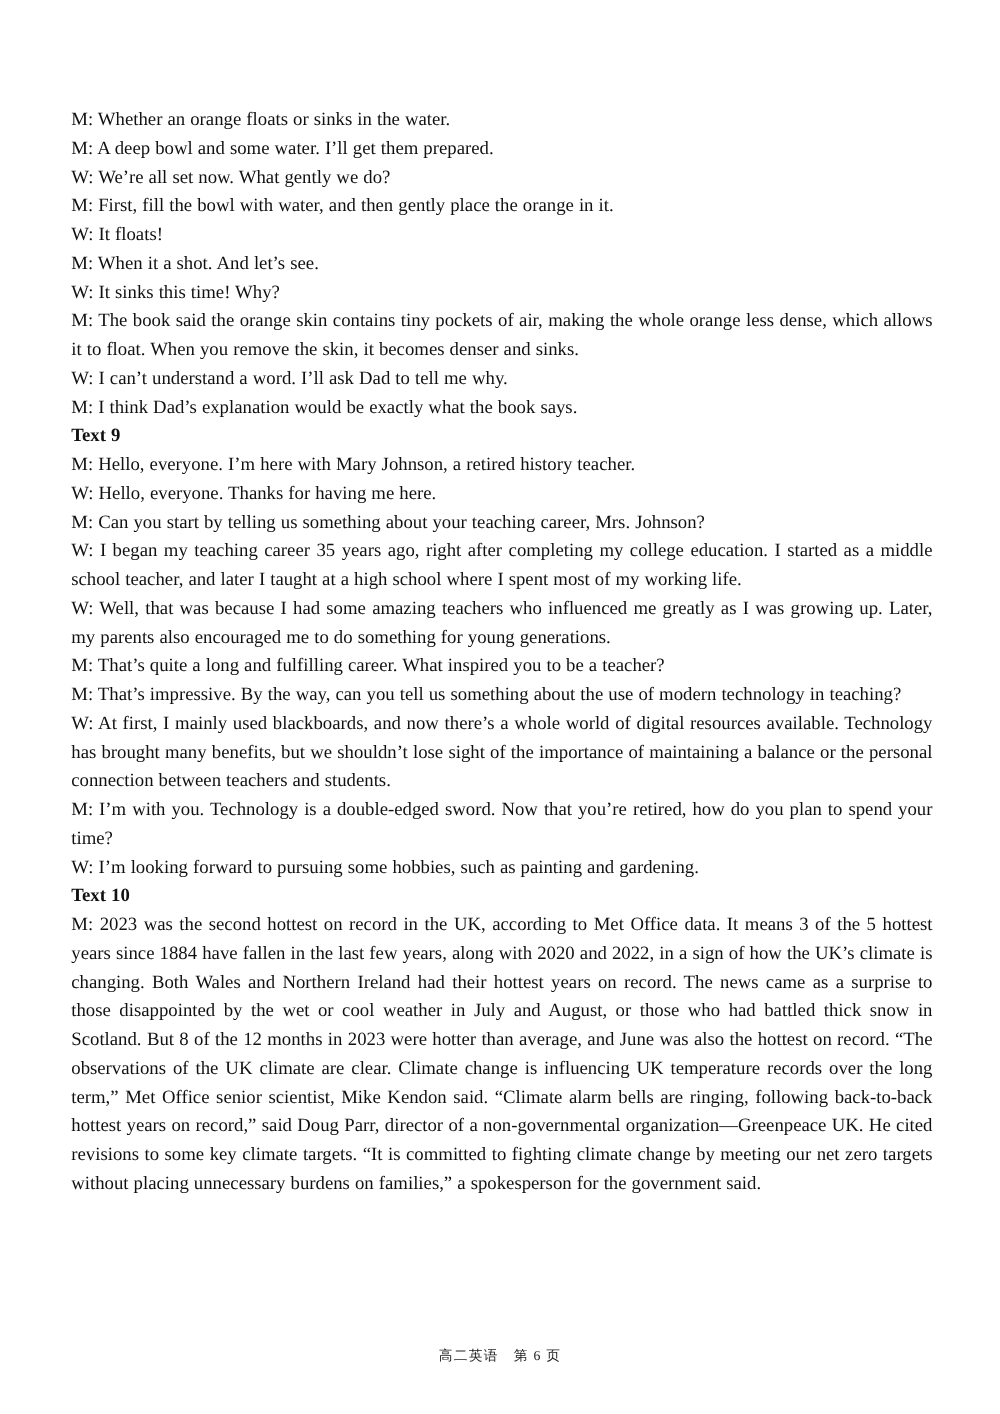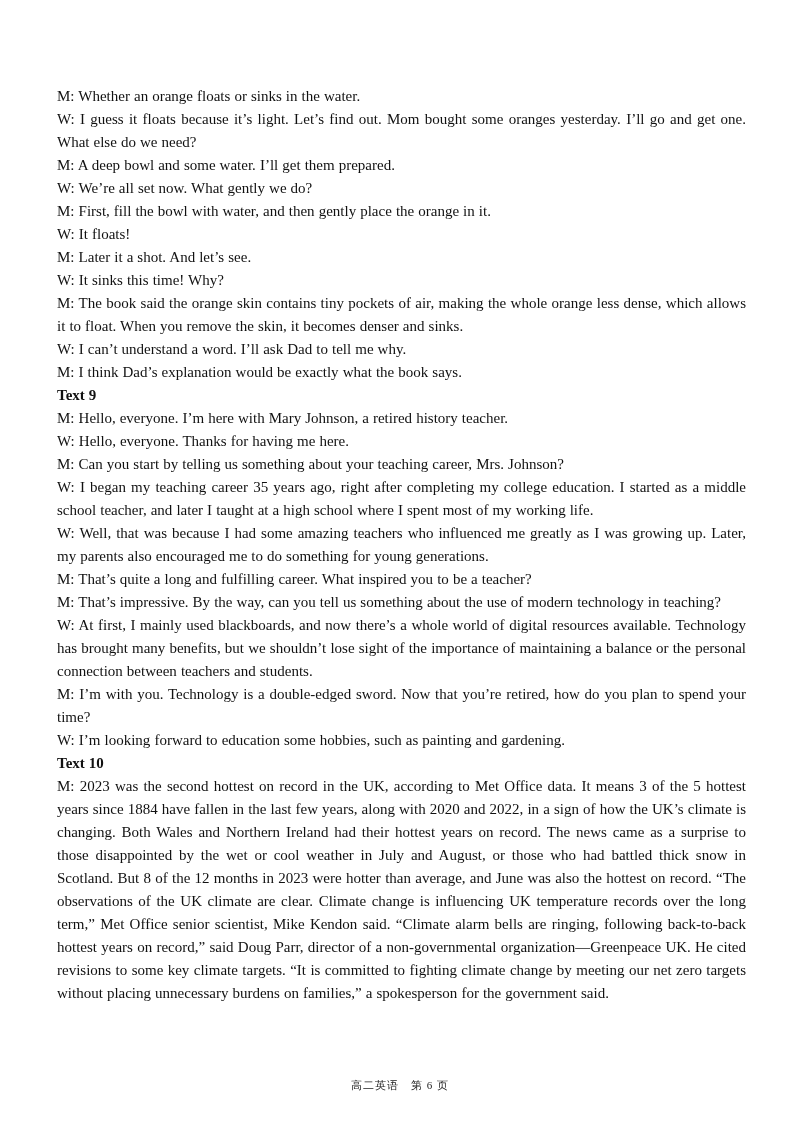--- a/index.html
+++ b/index.html
@@ -54,38 +54,37 @@
     letter-spacing: 1px;
     color: #222222;
   }
 </style>
 </head>
 <body>
 
 <div class="page">
   <div class="doc-body">
       <p class="line">M: Whether an orange floats or sinks in the water.</p>
-      <p class="line">W: I guess it floats because it’s light. Let’s find out. Mom bought some oranges yesterday. I’ll go and get one. What else do we need?</p>
       <p class="line">M: A deep bowl and some water. I’ll get them prepared.</p>
       <p class="line">W: We’re all set now. What gently we do?</p>
       <p class="line">M: First, fill the bowl with water, and then gently place the orange in it.</p>
       <p class="line">W: It floats!</p>
-      <p class="line">M: Later it a shot. And let’s see.</p>
+      <p class="line">M: When it a shot. And let’s see.</p>
       <p class="line">W: It sinks this time! Why?</p>
       <p class="line">M: The book said the orange skin contains tiny pockets of air, making the whole orange less dense, which allows it to float. When you remove the skin, it becomes denser and sinks.</p>
       <p class="line">W: I can’t understand a word. I’ll ask Dad to tell me why.</p>
       <p class="line">M: I think Dad’s explanation would be exactly what the book says.</p>
       <p class="heading">Text 9</p>
       <p class="line">M: Hello, everyone. I’m here with Mary Johnson, a retired history teacher.</p>
       <p class="line">W: Hello, everyone. Thanks for having me here.</p>
       <p class="line">M: Can you start by telling us something about your teaching career, Mrs. Johnson?</p>
       <p class="line">W: I began my teaching career 35 years ago, right after completing my college education. I started as a middle school teacher, and later I taught at a high school where I spent most of my working life.</p>
       <p class="line">W: Well, that was because I had some amazing teachers who influenced me greatly as I was growing up. Later, my parents also encouraged me to do something for young generations.</p>
       <p class="line">M: That’s quite a long and fulfilling career. What inspired you to be a teacher?</p>
       <p class="line">M: That’s impressive. By the way, can you tell us something about the use of modern technology in teaching?</p>
       <p class="line">W: At first, I mainly used blackboards, and now there’s a whole world of digital resources available. Technology has brought many benefits, but we shouldn’t lose sight of the importance of maintaining a balance or the personal connection between teachers and students.</p>
       <p class="line">M: I’m with you. Technology is a double-edged sword. Now that you’re retired, how do you plan to spend your time?</p>
-      <p class="line">W: I’m looking forward to education some hobbies, such as painting and gardening.</p>
+      <p class="line">W: I’m looking forward to pursuing some hobbies, such as painting and gardening.</p>
       <p class="heading">Text 10</p>
       <p class="line">M: 2023 was the second hottest on record in the UK, according to Met Office data. It means 3 of the 5 hottest years since 1884 have fallen in the last few years, along with 2020 and 2022, in a sign of how the UK’s climate is changing. Both Wales and Northern Ireland had their hottest years on record. The news came as a surprise to those disappointed by the wet or cool weather in July and August, or those who had battled thick snow in Scotland. But 8 of the 12 months in 2023 were hotter than average, and June was also the hottest on record. “The observations of the UK climate are clear. Climate change is influencing UK temperature records over the long term,” Met Office senior scientist, Mike Kendon said. “Climate alarm bells are ringing, following back-to-back hottest years on record,” said Doug Parr, director of a non-governmental organization—Greenpeace UK. He cited revisions to some key climate targets. “It is committed to fighting climate change by meeting our net zero targets without placing unnecessary burdens on families,” a spokesperson for the government said.</p>
     </div>
   <div class="page-footer">高二英语　第 6 页</div>
 </div>
 
 </body></html>

